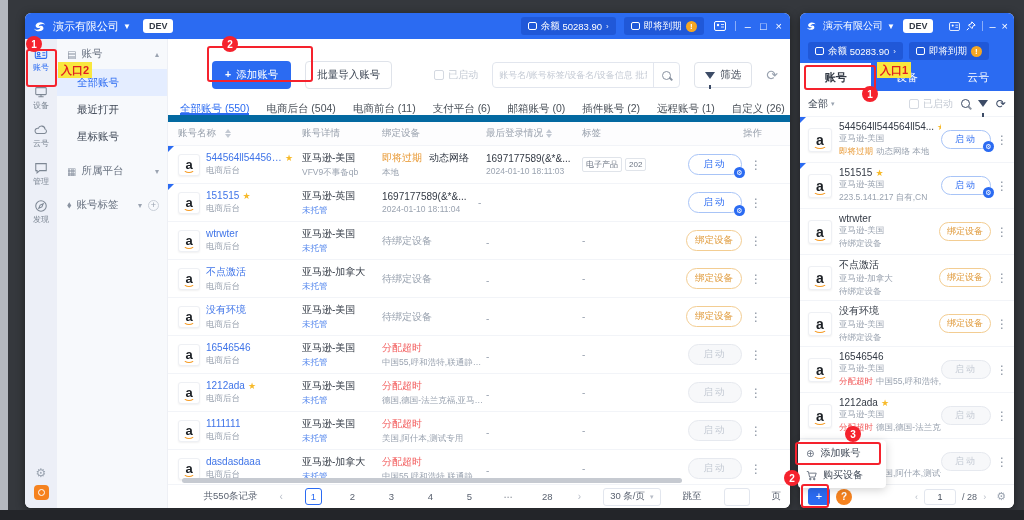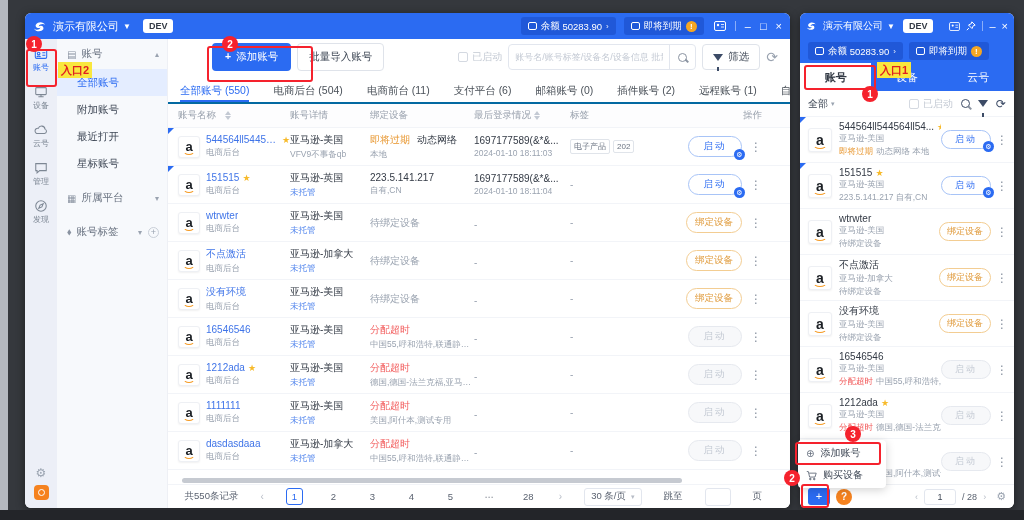--- a/index.html
+++ b/index.html
@@ -44,42 +44,42 @@
   .sb-head .ic{margin-right:5px;color:#8a93a1;font-size:10px}
   .sb-head .up{margin-left:auto;font-size:8px;color:#9aa3b0}
   .sb-item{height:27px;line-height:27px;padding-left:20px;color:#3f4856;cursor:pointer;white-space:nowrap}
   .sb-item.active{background:#e4edff;color:#2b6bf2}
   .sb-group{display:flex;align-items:center;color:#6b7482;padding:0 8px 0 10px;height:26px;margin-top:8px;cursor:pointer}
   .sb-group .ic{margin-right:5px;font-size:10px;color:#8a93a1}
   .sb-group .down{margin-left:auto;font-size:8px;color:#9aa3b0}
   .sb-group .plus{margin-left:6px;font-size:9px;color:#9aa3b0;border:1px solid #c9cfd8;border-radius:50%;width:11px;height:11px;line-height:9px;text-align:center}
 
   .main{flex:1;display:flex;flex-direction:column;min-width:0;position:relative}
-  .toolbar{display:flex;align-items:center;padding:4px 12px 8px 44px;gap:6px}
+  .toolbar{display:flex;align-items:center;padding:22px 12px 8px 44px;gap:14px}
   .btn-add{background:#2b6bf2;color:#fff;border:none;border-radius:4px;height:28px;padding:0 13px;font-size:10.5px;cursor:pointer;white-space:nowrap}
   .btn-add .plus{margin-right:5px;font-weight:bold}
   .btn-import{background:#fff;color:#3f4856;border:1px solid #dfe3ea;border-radius:4px;height:28px;padding:0 11px;font-size:10.5px;cursor:pointer;white-space:nowrap}
   .toolbar .grow{flex:1}
   .chk{width:10px;height:10px;border:1px solid #d4d9e1;border-radius:2px;background:#fff;display:inline-block;flex-shrink:0}
   .chklabel{font-size:10px;color:#c3c9d3;display:flex;align-items:center;gap:4px;white-space:nowrap}
   .searchbox{display:flex;align-items:center;border:1px solid #e2e6ee;border-radius:4px;height:26px;width:188px;background:#fff;overflow:hidden}
   .searchbox input{border:none;outline:none;flex:1;font-size:9px;padding:0 6px;color:#3f4856;min-width:0}
   .searchbox input::placeholder{color:#c4cad4}
   .searchbox .qbtn{width:26px;height:100%;border-left:1px solid #e2e6ee;display:flex;align-items:center;justify-content:center;cursor:pointer}
   .mag{position:relative;width:9px;height:9px;border:1.5px solid #8a93a1;border-radius:50%}
   .mag::after{content:"";position:absolute;width:4px;height:1.5px;background:#8a93a1;transform:rotate(45deg);right:-3px;bottom:-1px}
   .btn-filter{display:flex;align-items:center;gap:5px;background:#fff;border:1px solid #dfe3ea;border-radius:4px;height:26px;padding:0 10px;font-size:10.5px;color:#3f4856;cursor:pointer}
   .refresh{color:#9aa3b0;font-size:14px;cursor:pointer}
 
-  .tabs{display:flex;gap:24px;padding-left:12px;border-bottom:2px solid #0369a1;height:25px;flex-shrink:0}
+  .tabs{display:flex;gap:17px;padding-left:12px;border-bottom:7px solid #0369a1;height:25px;flex-shrink:0}
   .tab{font-size:10.5px;color:#4a5159;line-height:23px;white-space:nowrap;cursor:pointer;border-bottom:2px solid transparent}
   .tab.active{color:#2b6bf2;border-bottom-color:#2b6bf2}
 
   .thead{display:flex;align-items:center;height:24px;padding-left:10px;color:#98a0ac;font-size:9.5px;border-bottom:1px solid #f2f4f8;flex-shrink:0;background:#fdfdfe}
-  .col-name{width:112px;display:flex;align-items:center;gap:6px}
+  .col-name{width:124px;display:flex;align-items:center;gap:6px}
   .col-det{width:80px}
   .col-dev{width:104px}
   .col-log{width:96px;display:flex;align-items:center}
   .col-tag{width:70px;display:flex;align-items:center;gap:3px}
   .col-act{flex:1;display:flex;justify-content:flex-end;align-items:center;gap:8px;padding-right:28px}
   .sorticon{display:inline-flex;flex-direction:column;margin-left:3px}
   .sorticon i{width:0;height:0;border-left:3px solid transparent;border-right:3px solid transparent;display:block}
   .sorticon .u{border-bottom:4px solid #c3c9d3;margin-bottom:1px}
   .sorticon .d{border-top:4px solid #c3c9d3}
 
@@ -103,21 +103,21 @@
   .dash{color:#9aa3b0;font-size:10px}
   .chip{border:1px solid #e0e4ea;color:#6b7482;font-size:8px;padding:1px 3px;border-radius:2px;white-space:nowrap;overflow:hidden;max-width:40px;flex-shrink:0}
   .abtn{position:relative;min-width:54px;height:21px;border-radius:11px;font-size:9.5px;display:inline-flex;align-items:center;justify-content:center;background:#fff;cursor:pointer;letter-spacing:2px;padding:0 8px}
   .abtn.primary{border:1px solid #a8c4f7;color:#2b6bf2}
   .abtn.warning{border:1px solid #f3cd92;color:#e09a3a;letter-spacing:0}
   .abtn.disabled{border:1px solid #e6e9ef;color:#c3c9d3;background:#f7f8fa}
   .gearb{position:absolute;right:-4px;bottom:-4px;width:11px;height:11px;border-radius:50%;background:#2b6bf2;color:#fff;font-size:7px;display:flex;align-items:center;justify-content:center;letter-spacing:0}
   .more{color:#8a93a1;font-size:12px;cursor:pointer;line-height:1}
 
   .hscroll{position:absolute;left:14px;bottom:1px;width:500px;height:5px;border-radius:3px;background:#c6cad1}
-  .pagination{height:24px;display:flex;align-items:center;justify-content:flex-end;gap:22px;padding-right:28px;font-size:9.5px;color:#5a6270;border-top:1px solid #f2f4f8;flex-shrink:0;background:#fff}
+  .pagination{height:24px;display:flex;align-items:center;justify-content:flex-end;gap:22px;padding-right:9px;font-size:9.5px;color:#5a6270;border-top:1px solid #f2f4f8;flex-shrink:0;background:#fff}
   .pg{min-width:17px;height:17px;display:inline-flex;align-items:center;justify-content:center;border-radius:3px;cursor:pointer;border:1px solid transparent}
   .pg.cur{border-color:#2b6bf2;color:#2b6bf2}
   .pgarrow{color:#b6bcc6;cursor:pointer;font-size:10px}
   .psize{display:flex;align-items:center;gap:5px;border:1px solid #e2e6ee;border-radius:3px;height:18px;padding:0 6px;color:#5a6270;cursor:pointer}
   .psize .down{font-size:7px;color:#b6bcc6}
   .jumpinput{width:26px;height:18px;border:1px solid #e2e6ee;border-radius:3px}
 
   
   .rrow2{height:24px;background:#2b6bf2;display:flex;align-items:center;padding:0 8px;flex-shrink:0}
   .rrow2 .pill{margin-left:0;margin-right:6px}
@@ -248,21 +248,20 @@
 
       <div class="subbar">
         <div class="sb-head">
           <span class="ic">▤</span>
           <span>账号</span>
           <span class="up">▴</span>
         </div>
 
           <div class="sb-item active"><span>全部账号</span></div>
 
-          <div class="sb-item"><span>附加账号</span></div>
 
           <div class="sb-item"><span>最近打开</span></div>
 
           <div class="sb-item"><span>星标账号</span></div>
 
         <div class="sb-group">
           <span class="ic">▦</span>
           <span>所属平台</span>
           <span class="down">▾</span>
         </div>
@@ -391,27 +390,20 @@
                   <div class="l1">
                     <a class="lnk">151515</a>
                     <span class="star">★</span>
                   </div>
                   <div class="sub">电商后台</div>
                 </div>
               </div>
               <div class="col-det">
                 <div class="dark">亚马逊-英国</div>
                 <div class="sub blue">未托管</div>
-              </div>
-              <div class="col-dev">
-                <div class="l1">
-
-                  <span class="dark">223.5.141.217</span>
-                </div>
-                <div class="sub">自有,CN</div>
               </div>
               <div class="col-log">
                 <div class="nm">
                   <div class="dark">1697177589(&amp;*&amp;...</div>
                   <div class="sub">2024-01-10 18:11:04</div>
 
                 </div>
               </div>
               <div class="col-tag">
 

